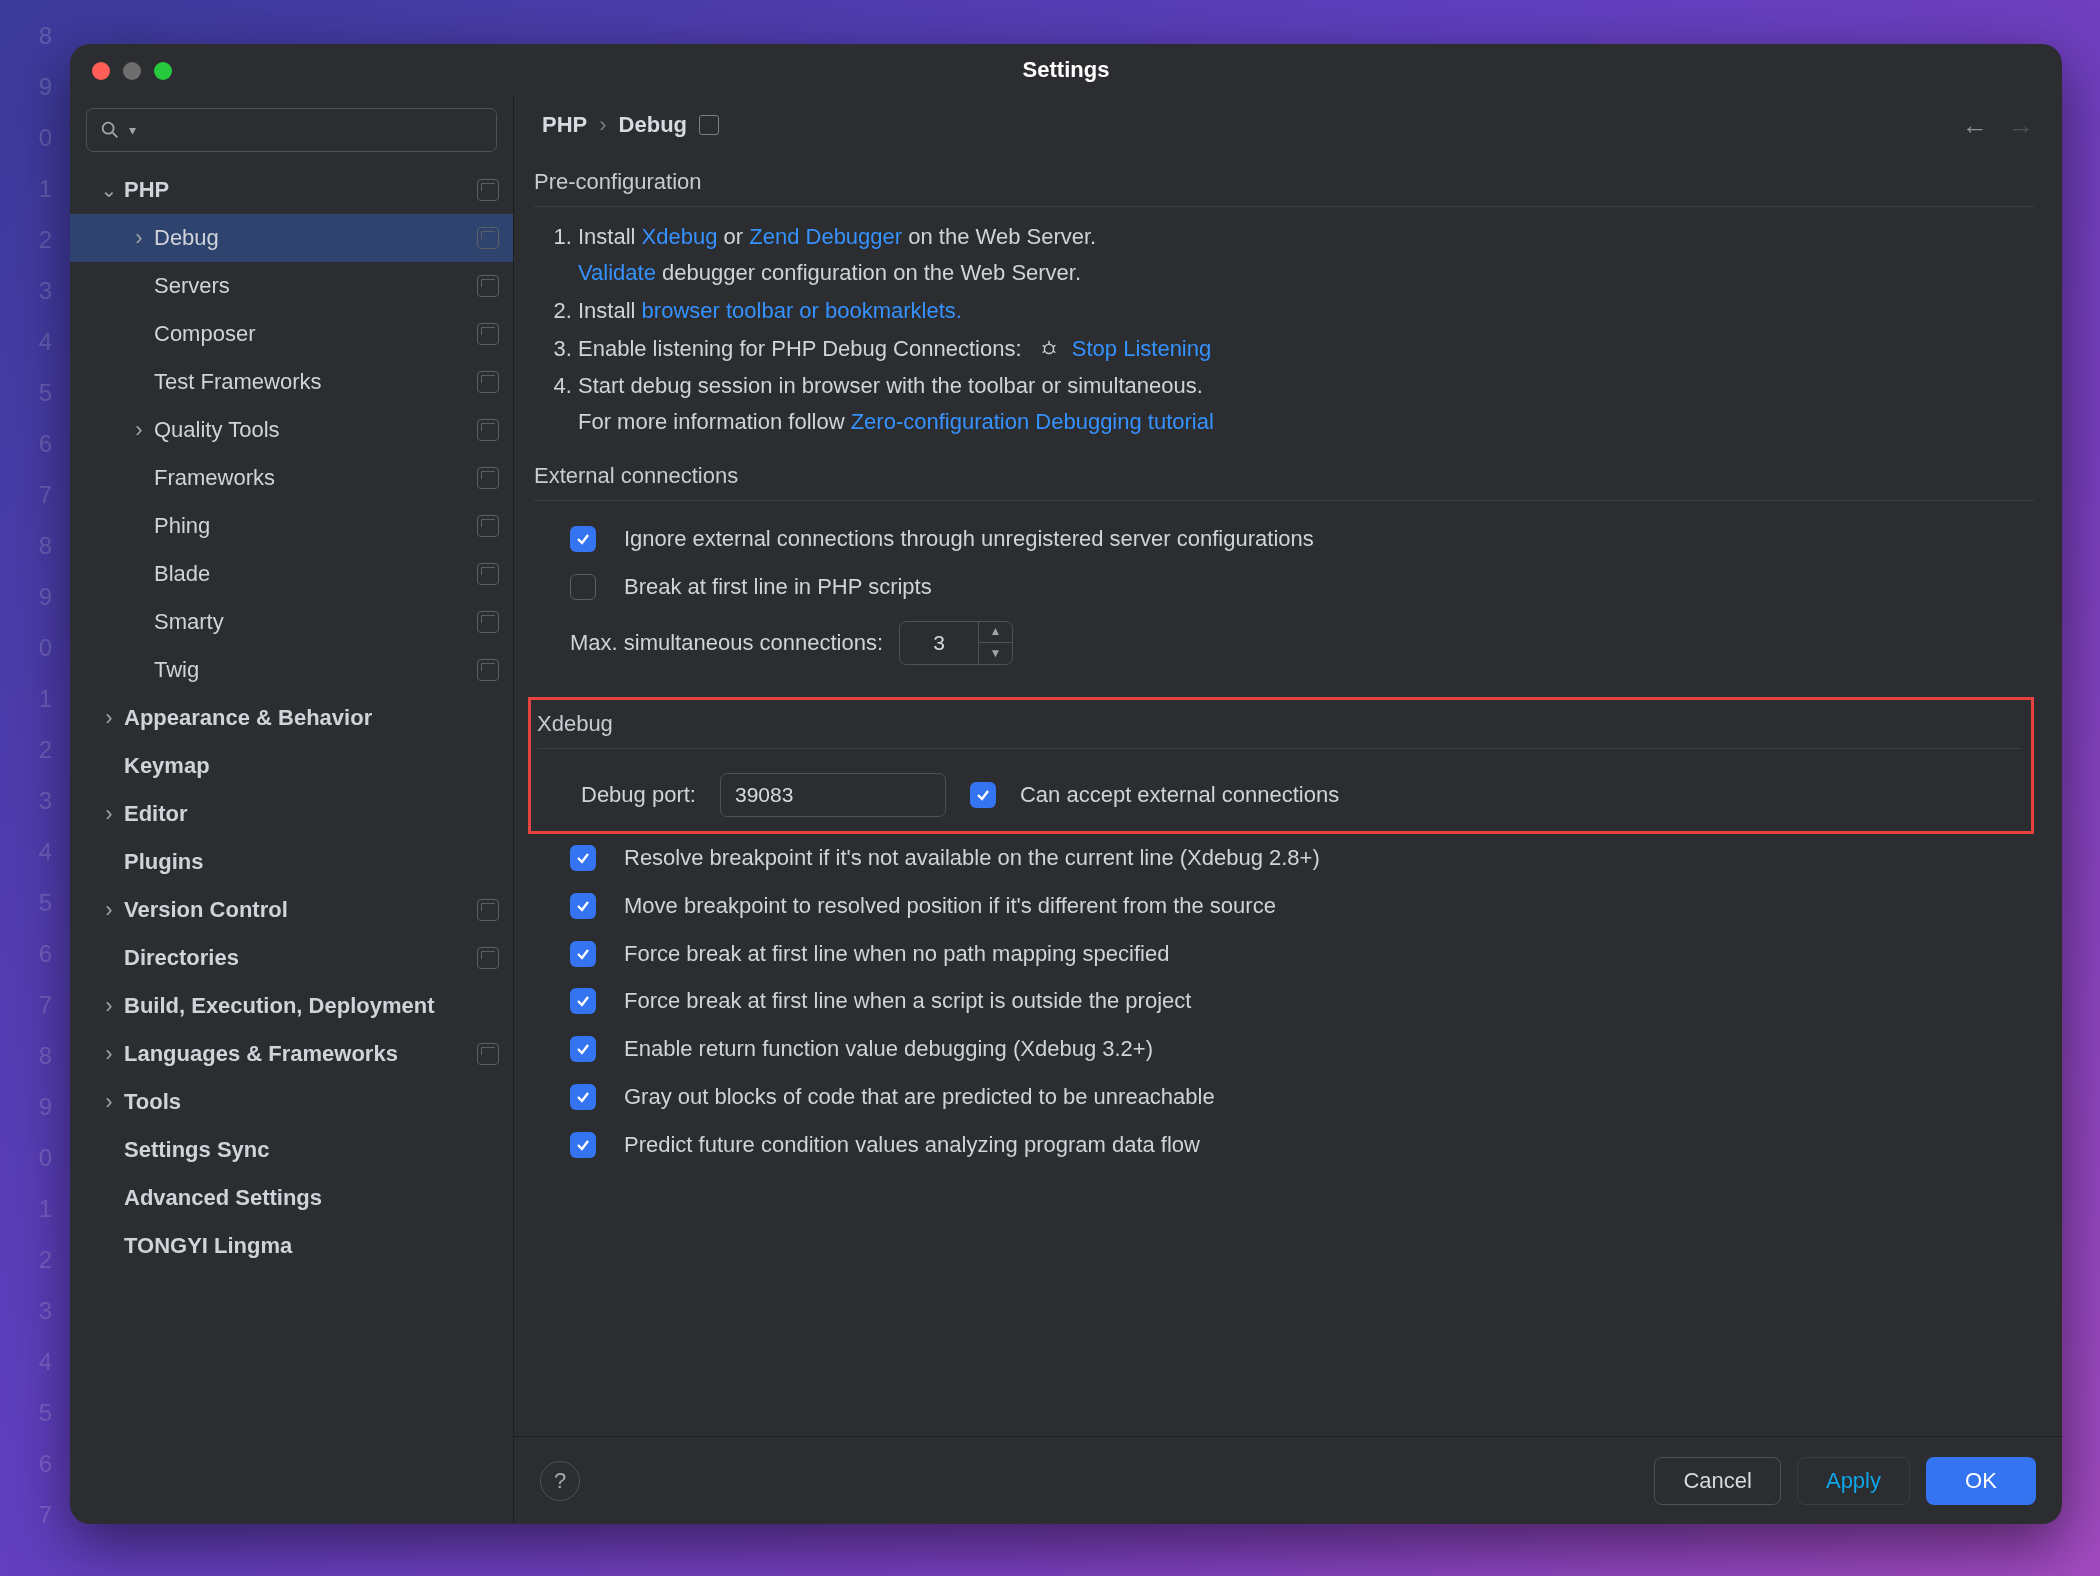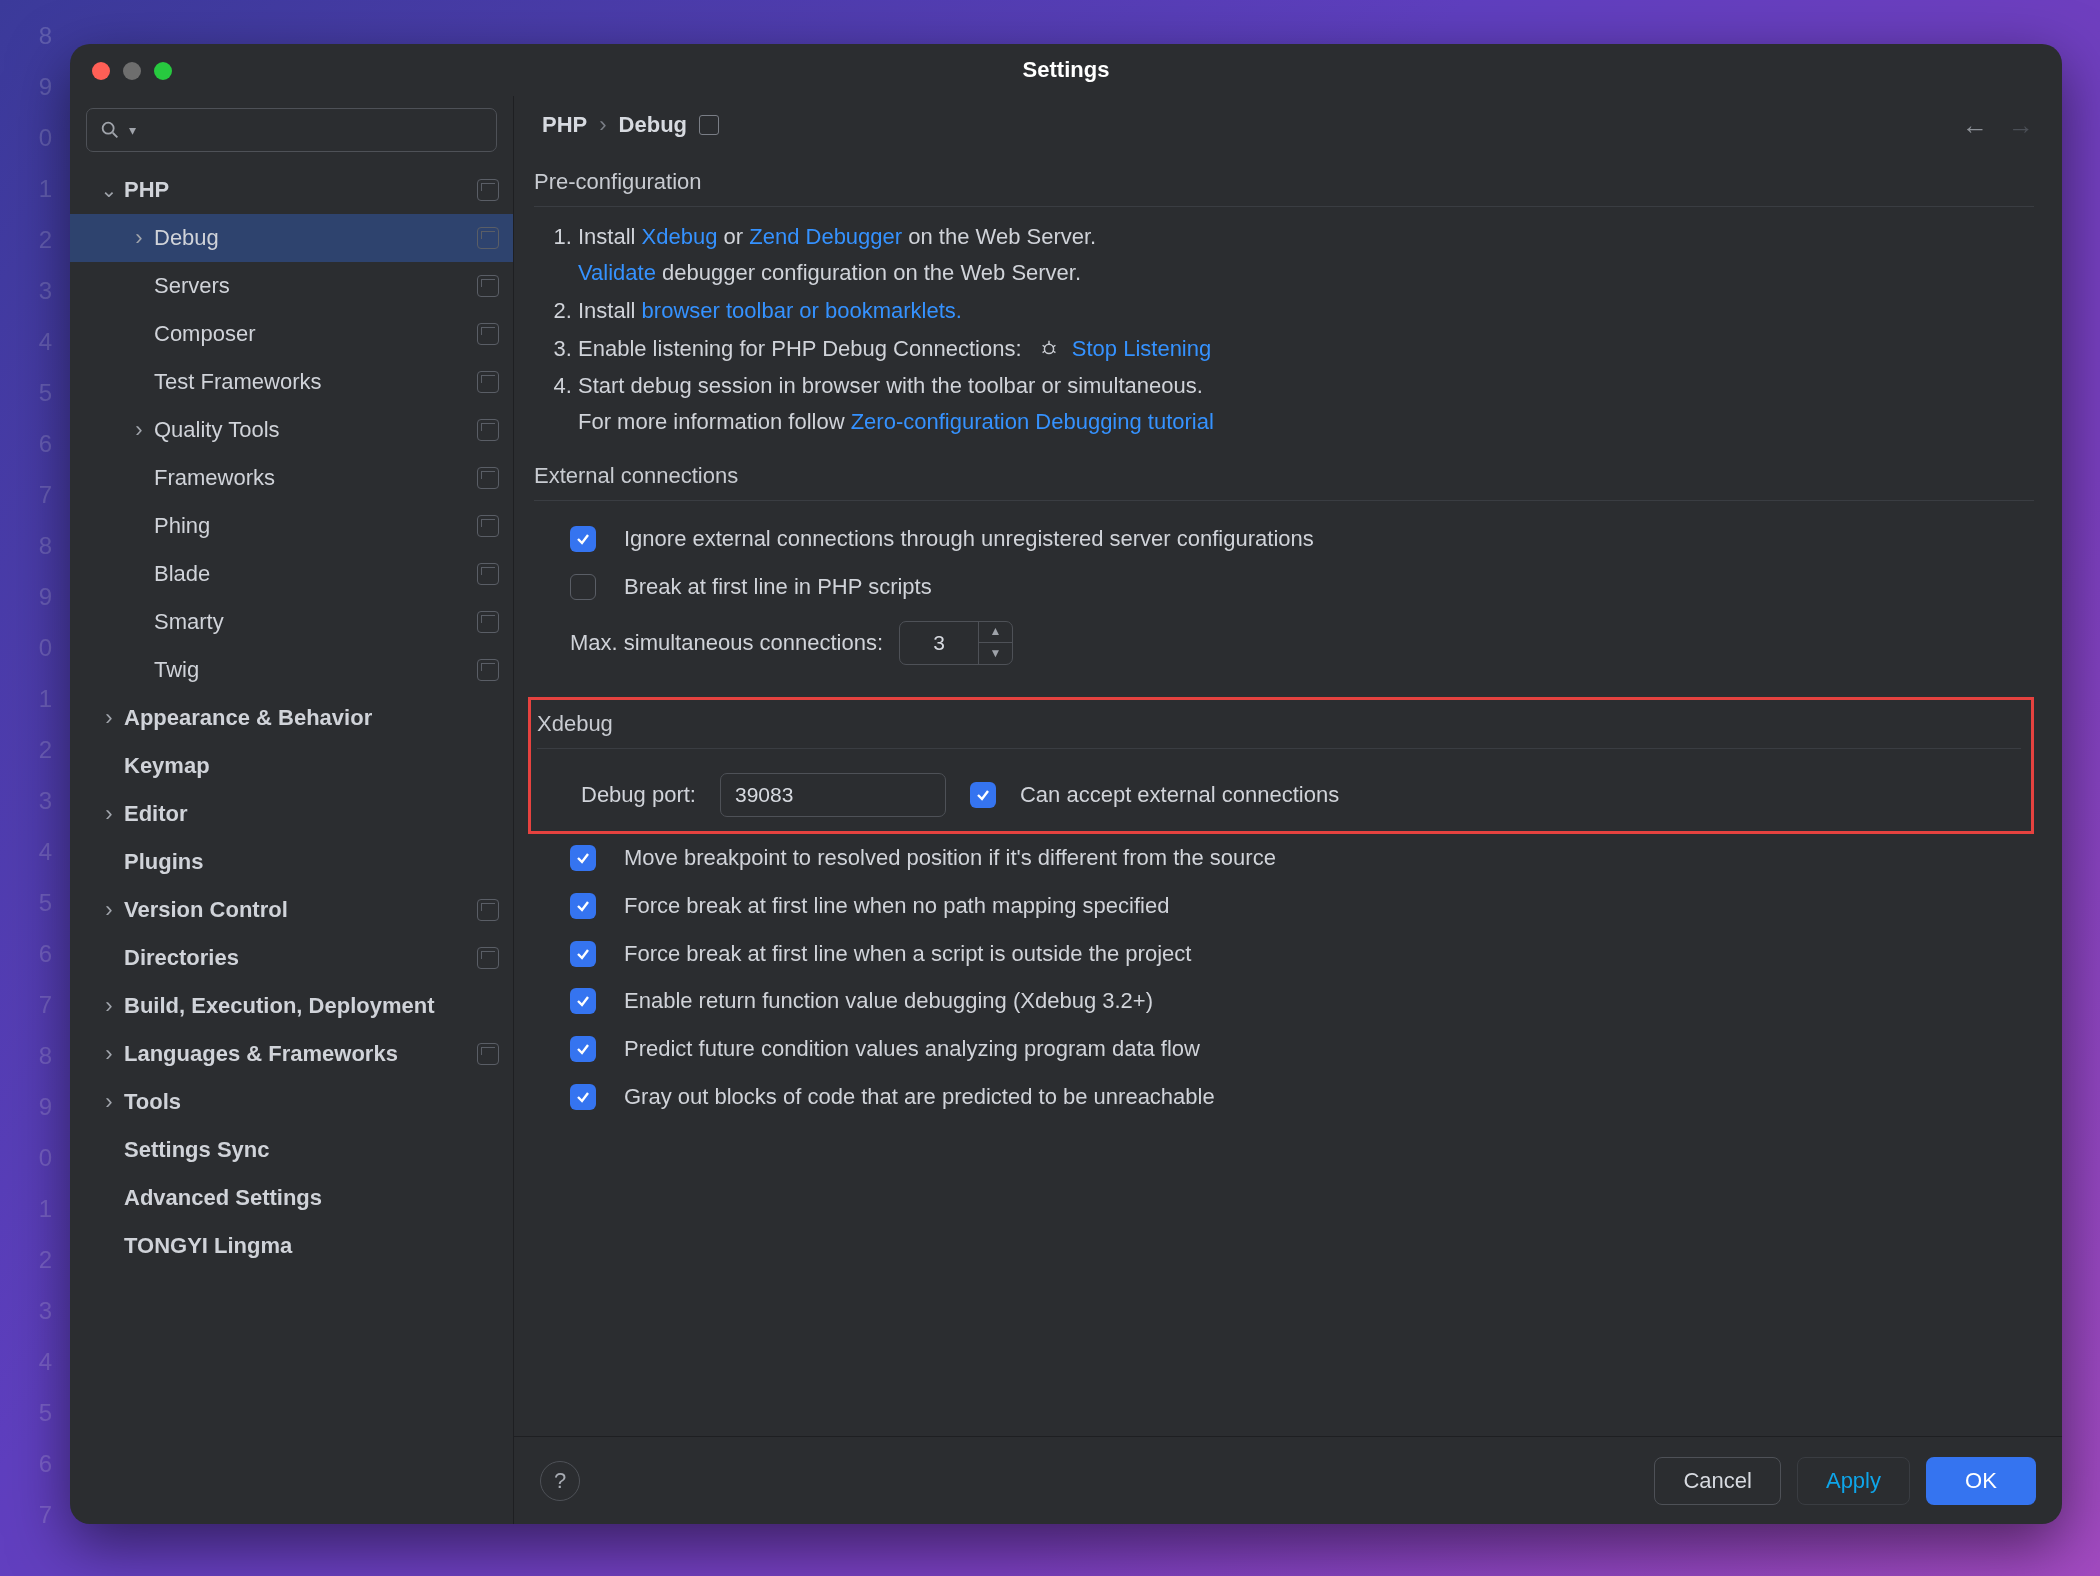--- a/index.html
+++ b/index.html
@@ -384,20 +384,28 @@
                 </span>
               <span>Can accept external connections</span>
             </div>
           </div>
           <div class="chk-row">
               <span class="chk on">
                 <svg viewBox="0 0 16 16" stroke="#fff" stroke-width="2.4" fill="none">
                   <polyline points="3,8 7,12 13,4"></polyline>
                 </svg>
               </span>
+              <span>Resolve breakpoint if it's not available on the current line (Xdebug 2.8+)</span>
+            </div>
+          <div class="chk-row">
+              <span class="chk on">
+                <svg viewBox="0 0 16 16" stroke="#fff" stroke-width="2.4" fill="none">
+                  <polyline points="3,8 7,12 13,4"></polyline>
+                </svg>
+              </span>
               <span>Move breakpoint to resolved position if it's different from the source</span>
             </div>
           <div class="chk-row">
               <span class="chk on">
                 <svg viewBox="0 0 16 16" stroke="#fff" stroke-width="2.4" fill="none">
                   <polyline points="3,8 7,12 13,4"></polyline>
                 </svg>
               </span>
               <span>Force break at first line when no path mapping specified</span>
             </div>
@@ -416,29 +424,29 @@
                 </svg>
               </span>
               <span>Enable return function value debugging (Xdebug 3.2+)</span>
             </div>
           <div class="chk-row">
               <span class="chk on">
                 <svg viewBox="0 0 16 16" stroke="#fff" stroke-width="2.4" fill="none">
                   <polyline points="3,8 7,12 13,4"></polyline>
                 </svg>
               </span>
+              <span>Gray out blocks of code that are predicted to be unreachable</span>
+            </div>
+          <div class="chk-row">
+              <span class="chk on">
+                <svg viewBox="0 0 16 16" stroke="#fff" stroke-width="2.4" fill="none">
+                  <polyline points="3,8 7,12 13,4"></polyline>
+                </svg>
+              </span>
               <span>Predict future condition values analyzing program data flow</span>
-            </div>
-          <div class="chk-row">
-              <span class="chk on">
-                <svg viewBox="0 0 16 16" stroke="#fff" stroke-width="2.4" fill="none">
-                  <polyline points="3,8 7,12 13,4"></polyline>
-                </svg>
-              </span>
-              <span>Gray out blocks of code that are predicted to be unreachable</span>
             </div>
         </div>
       </div>
 
       <div class="footer">
         <div class="help">?</div>
         <div class="btns">
           <div class="btn secondary">Cancel</div>
           <div class="btn disabled">Apply</div>
           <div class="btn primary">OK</div>

